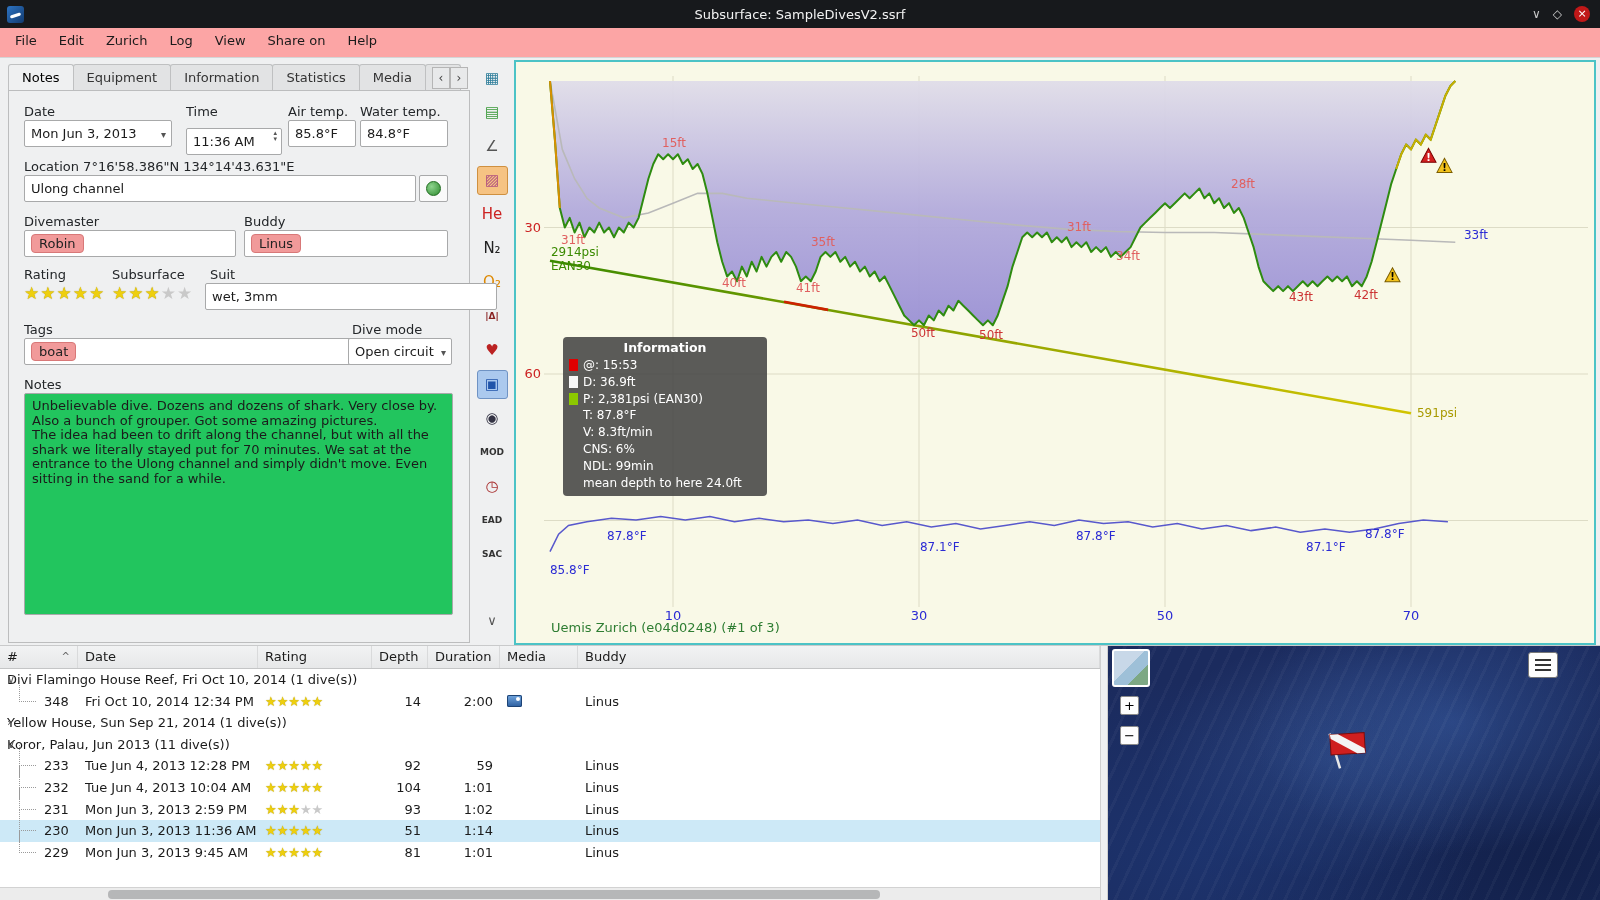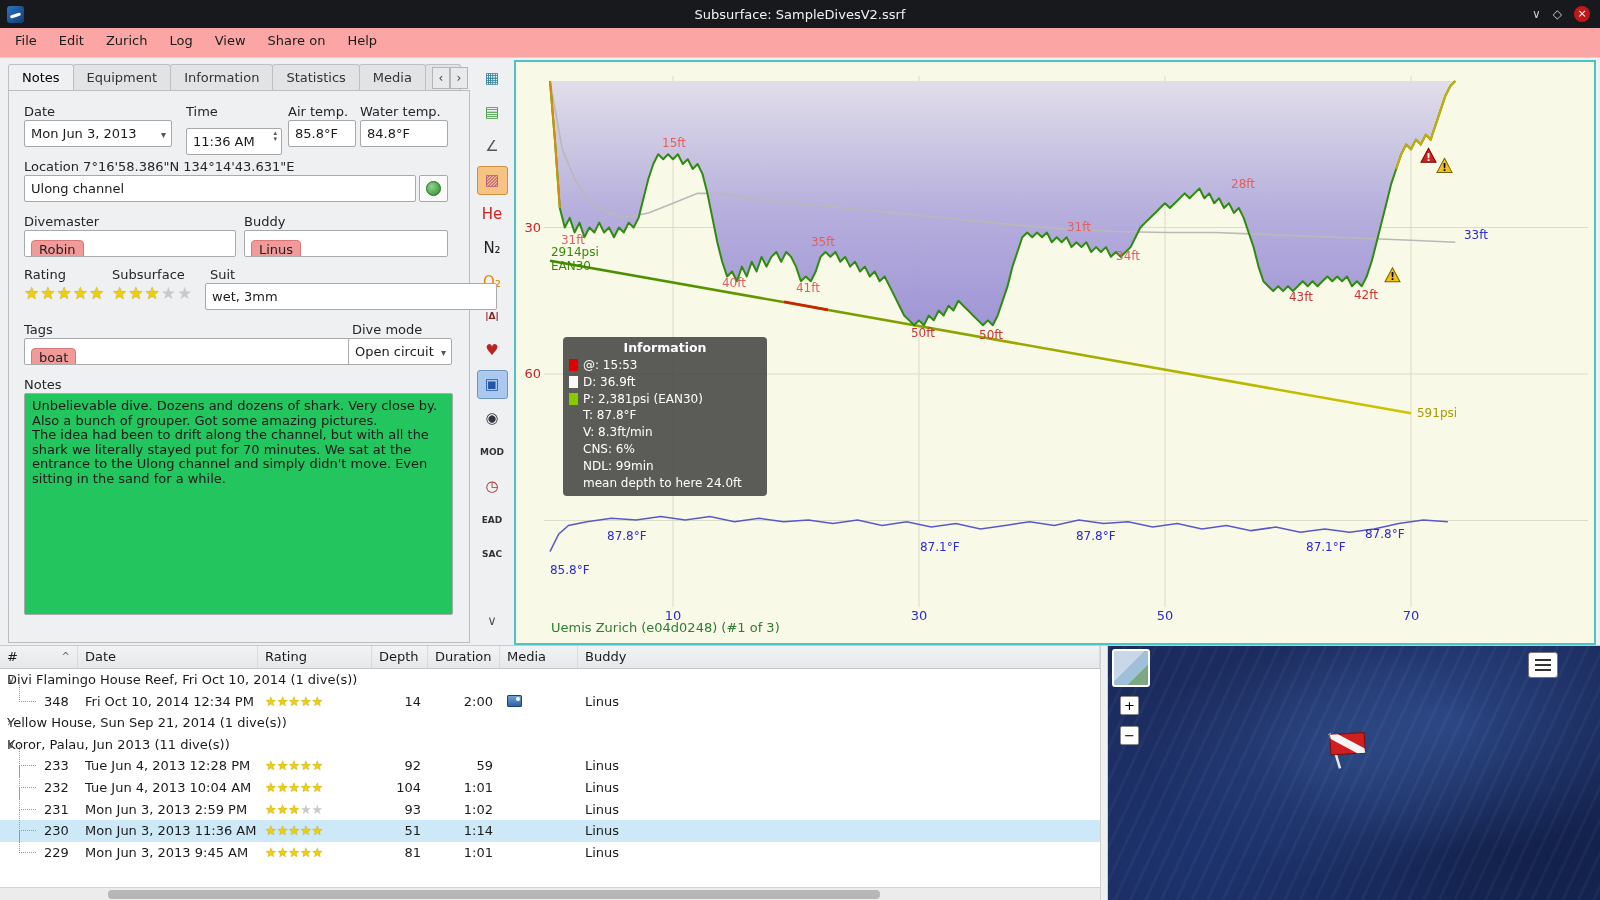--- a/index.html
+++ b/index.html
@@ -30,21 +30,21 @@
   .tabbar{display:flex;align-items:flex-end;height:27px}
   .tab{padding:5px 13px 5px;font-size:13px;background:#e2e3e4;border:1px solid #bfc0c1;border-bottom:none;border-radius:3px 3px 0 0;margin-right:-1px;color:#333}
   .tab.active{background:#eff0f1;color:#000;position:relative;z-index:2}
   .tab-scroll{position:absolute;right:2px;bottom:1px;display:flex}
   .tab-scroll button{width:18px;height:22px;border:1px solid #b5b5b5;background:#e8e9ea;font-size:12px;color:#444}
   .tab-content{position:relative;height:553px;border:1px solid #bcbdbe;background:#eff0f1}
   .flabel{position:absolute;font-size:13px;color:#232629;white-space:nowrap}
   .field{position:absolute;background:#fff;border:1px solid #a8a9aa;border-radius:2px;height:27px;line-height:25px;padding:0 6px;font-size:13px;white-space:nowrap;overflow:hidden}
   .combo .arrow{position:absolute;right:5px;top:1px;color:#555;font-size:10px}
   .spin .arrows{position:absolute;right:4px;top:1px;font-size:7px;color:#555;line-height:6px;text-align:center}
-  .tagpill{display:inline-block;background:#f19a9a;border:1px solid #d87878;border-radius:4px;padding:0 7px;height:19px;line-height:18px;margin-top:9px;font-size:13px;color:#222}
+  .tagpill{display:inline-block;background:#f19a9a;border:1px solid #d87878;border-radius:4px;padding:0 7px;height:19px;line-height:18px;margin-top:3px;font-size:13px;color:#222}
   .globe-btn{position:absolute;width:29px;height:27px;border:1px solid #a8a9aa;border-radius:2px;background:#fafafa}
   .globe{display:inline-block;width:15px;height:15px;border-radius:50%;background:radial-gradient(circle at 35% 35%,#8ed48e,#2e8b2e);border:1px solid #1e6b1e;vertical-align:middle}
   .stars{position:absolute;font-size:17px;letter-spacing:1px}
   .st-f{color:#eecf0e;text-shadow:0 0 1px #937f00}
   .st-e{color:#c9c9c9}
   .notes-box{position:absolute;background:#22c55e;border:1px solid #a8a9aa;border-radius:2px;padding:5px 7px;font-size:13px;line-height:14.5px;white-space:pre-wrap;overflow:hidden}
 
   
   .ptoolbar{width:44px;flex:0 0 44px;display:flex;flex-direction:column;align-items:center;padding-top:6px;gap:5px}
   .ptb{width:31px;height:29px;border:none;background:transparent;font-size:15px;line-height:1;cursor:default}

